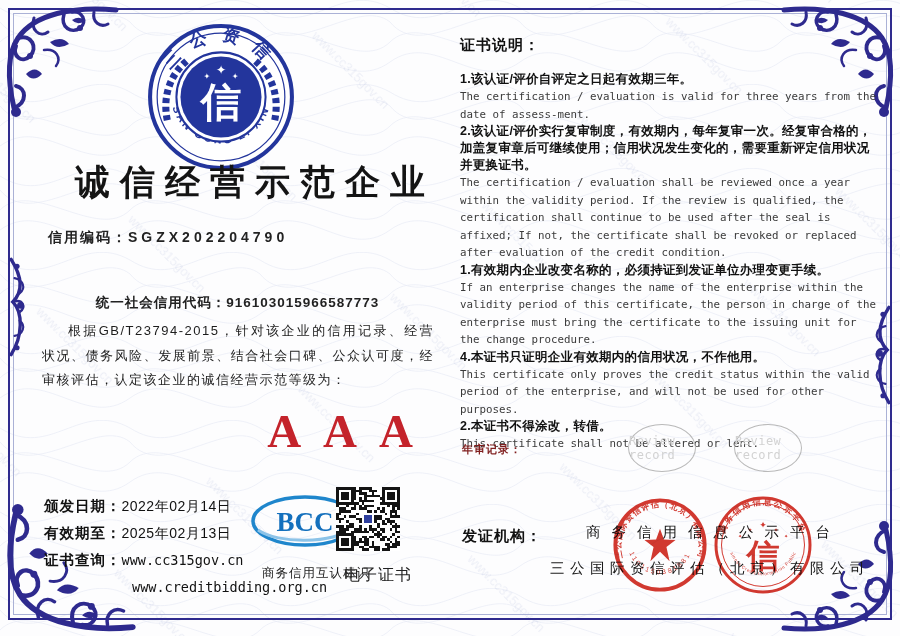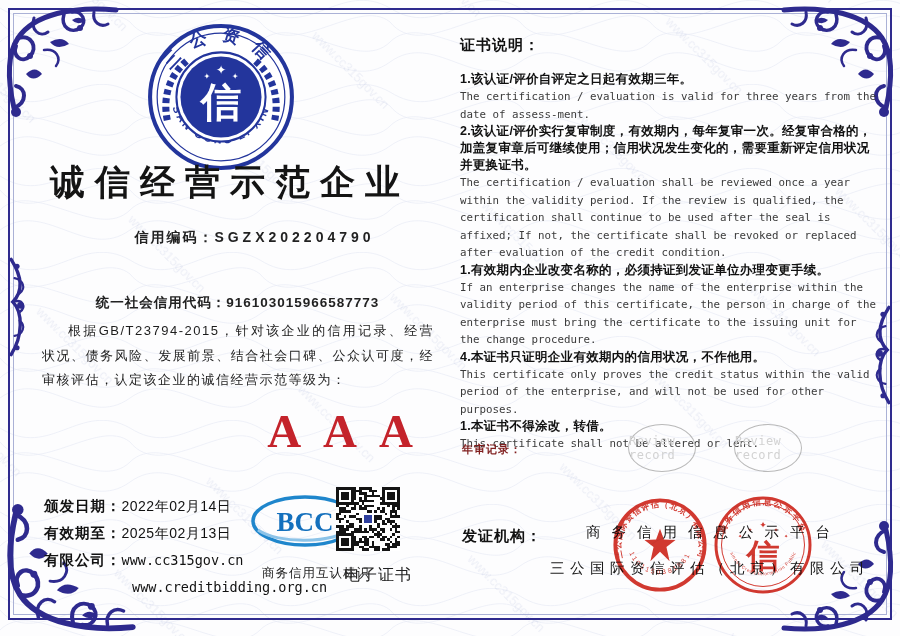--- a/index.html
+++ b/index.html
@@ -5,24 +5,24 @@
   html,body{margin:0;padding:0;background:#e8e8e8;}
   .page{position:relative;width:900px;height:636px;margin:0 auto;background:#fdfdfe;overflow:hidden;
         font-family:"Liberation Sans",sans-serif;color:#1a1a1a;}
   .bg-layer{position:absolute;left:0;top:0;width:100%;height:100%;pointer-events:none;}
   .frame-outer{position:absolute;left:8px;top:8px;right:8px;bottom:16px;border:2.5px solid #2e2a8e;}
   .frame-inner{position:absolute;left:13px;top:13px;right:13px;bottom:21px;border:1px solid #aab1d6;}
   .ornaments{position:absolute;left:0;top:0;width:900px;height:636px;pointer-events:none;}
 
   .left-col{position:absolute;left:40px;top:18px;width:395px;height:600px;}
   .logo-wrap{position:absolute;left:105px;top:5px;width:152px;height:152px;}
-  .cert-title{position:absolute;top:141px;left:0;width:100%;text-align:left;
+  .cert-title{position:absolute;top:141px;left:0;width:100%;text-align:right;
         font-family:Liberation Mono, monospace;font-weight:bold;font-size:35px;color:#141414;
         letter-spacing:10px;text-indent:10px;white-space:nowrap;}
-  .credit-line{position:absolute;top:211px;left:17px;width:100%;text-align:center;font-size:14px;font-weight:bold;
+  .credit-line{position:absolute;top:211px;left:8px;width:100%;text-align:left;font-size:14px;font-weight:bold;
         letter-spacing:2px;color:#222;}
   .credit-line .val{letter-spacing:4px;font-weight:bold;}
   .uscc-line{position:absolute;top:276px;left:0;width:100%;text-align:center;font-size:13.5px;font-weight:bold;
         letter-spacing:1px;color:#222;}
   .body-text{position:absolute;top:301px;left:2px;width:392px;font-size:13px;line-height:24.5px;
         letter-spacing:1.5px;color:#1c1c1c;font-weight:500;text-indent:2em;text-align:justify;margin:0;}
   .grade{position:absolute;top:386px;left:0;width:100%;text-align:right;
         font-family:"Liberation Serif",serif;font-weight:bold;font-size:47px;color:#c4232b;
         letter-spacing:22px;text-indent:22px;}
   .dates{position:absolute;top:479px;left:4px;}
@@ -172,21 +172,21 @@
     <div class="grade">AAA</div>
 
     <div class="dates">
       <div class="row">
         <span class="lbl">颁发日期：</span><span class="val">2022年02月14日</span>
       </div>
       <div class="row">
         <span class="lbl">有效期至：</span><span class="val">2025年02月13日</span>
       </div>
       <div class="row">
-        <span class="lbl">有限公司：</span><span class="val url">www.cc315gov.cn</span>
+        <span class="lbl">证书查询：</span><span class="val url">www.cc315gov.cn</span>
       </div>
       <div class="row indent">
         <span class="val url">www.creditbidding.org.cn</span>
       </div>
     </div>
 
     <div class="bcc-wrap">
       <svg viewBox="0 0 114 62" width="114" height="62">
         <ellipse cx="57" cy="31" rx="52" ry="24" fill="none" stroke="#1f86cc" stroke-width="3.5"></ellipse>
         <path d="M10,40 C30,54 84,54 104,38" fill="none" stroke="#8cc3e8" stroke-width="3"></path>
@@ -542,21 +542,21 @@
       </div>
       <div class="instr-item">
         <div class="zh">1.有效期内企业改变名称的，必须持证到发证单位办理变更手续。</div>
         <div class="en">If an enterprise changes the name of the enterprise within the validity period of this certificate, the person in charge of the enterprise must bring the certificate to the issuing unit for the change procedure.</div>
       </div>
       <div class="instr-item">
         <div class="zh">4.本证书只证明企业有效期内的信用状况，不作他用。</div>
         <div class="en">This certificate only proves the credit status within the valid period of the enterprise, and will not be used for other purposes.</div>
       </div>
       <div class="instr-item">
-        <div class="zh">1.本证书不得涂改，转借。</div>
+        <div class="zh">2.本证书不得涂改，转借。</div>
         <div class="en">This certificate shall not be altered or lent.</div>
       </div>
     </div>
 
     <div class="review-row">
       <span class="review-label">年审记录：</span>
       <div class="oval oval-1">
         <span>Review record</span>
       </div>
       <div class="oval oval-2">

